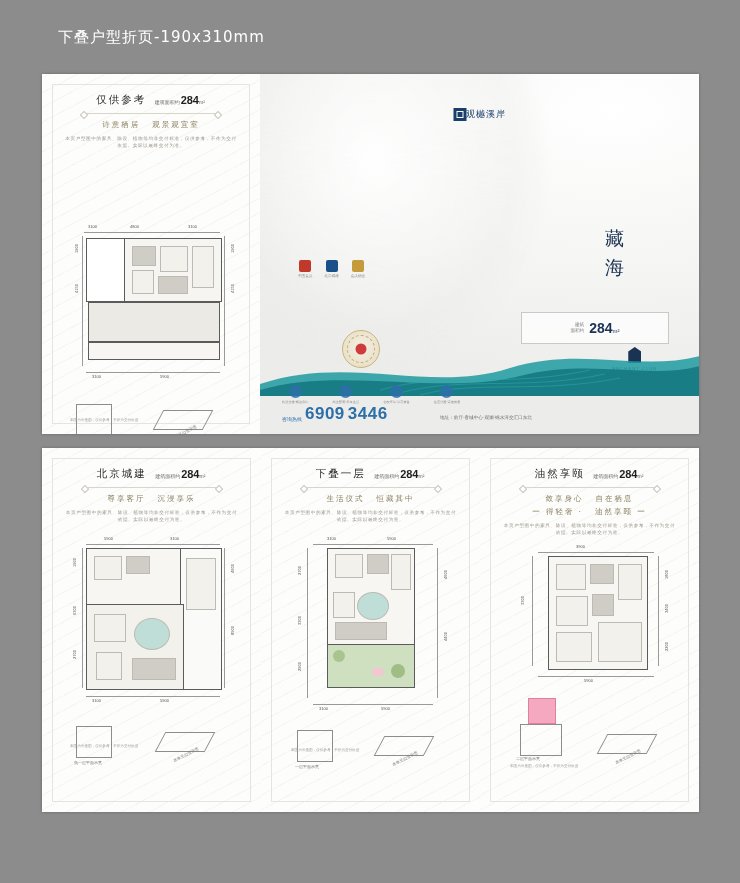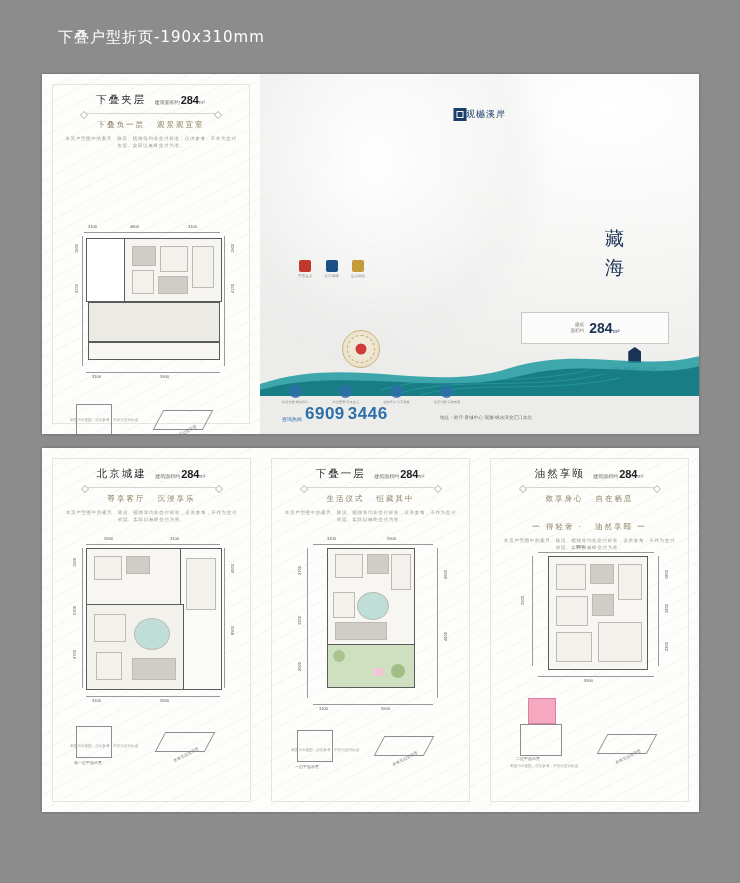--- a/index.html
+++ b/index.html
@@ -135,25 +135,25 @@
 
 <div class="page-title">下叠户型折页-190x310mm</div>
 
 <div class="spread-top">
 
   <div class="panel left">
     <div class="stripes"></div>
     <div class="panel-inner"></div>
 
     <div class="ph-head">
-      <span class="ph-title">下叠夹层</span>
+      <span class="ph-title">仅供参考</span>
       <span class="ph-area"><small>建筑面积约</small><span>284</span><small>m²</small></span>
       <div class="ph-rule"></div>
       <div class="ph-sub">
-        <span>下叠负一层</span>
+        <span>诗意栖居</span>
         <span>观景观宜室</span>
       </div>
       <div class="ph-desc">本页户型图中的家具、陈设、植物等均非交付标准，仅供参考，不作为交付依据。实际以最终交付为准。</div>
     </div>
 
     <div class="dimtxt" style="left:46px;top:150px;">3100</div>
     <div class="dimtxt" style="left:88px;top:150px;">4800</div>
     <div class="dimtxt" style="left:146px;top:150px;">3100</div>
     <div class="dimline h" style="left:42px;top:158px;width:136px;"></div>
 
@@ -402,21 +402,21 @@
     <div class="stripes"></div>
     <div class="panel-inner"></div>
     <div class="ph-head">
       <span class="ph-title">油然享颐</span>
       <span class="ph-area"><small>建筑面积约</small><span>284</span><small>m²</small></span>
       <div class="ph-rule"></div>
       <div class="ph-sub">
         <span>敛享身心</span>
         <span>自在栖息</span>
       </div>
-      <div class="ph-sub" style="margin-top:18px;">
+      <div class="ph-sub" style="margin-top:3px;">
         <span>一 得轻奢 ·</span>
         <span>油然享颐 一</span>
       </div>
       <div class="ph-desc">本页户型图中的家具、陈设、植物等均非交付标准，仅供参考，不作为交付依据。实际以最终交付为准。</div>
     </div>
 
     <div class="dimtxt" style="left:96px;top:96px;">3900</div>
     <div class="dimline h" style="left:58px;top:104px;width:116px;"></div>
 
     <div class="dimtxt" style="left:38px;top:150px;transform:rotate(-90deg);">3300</div>

